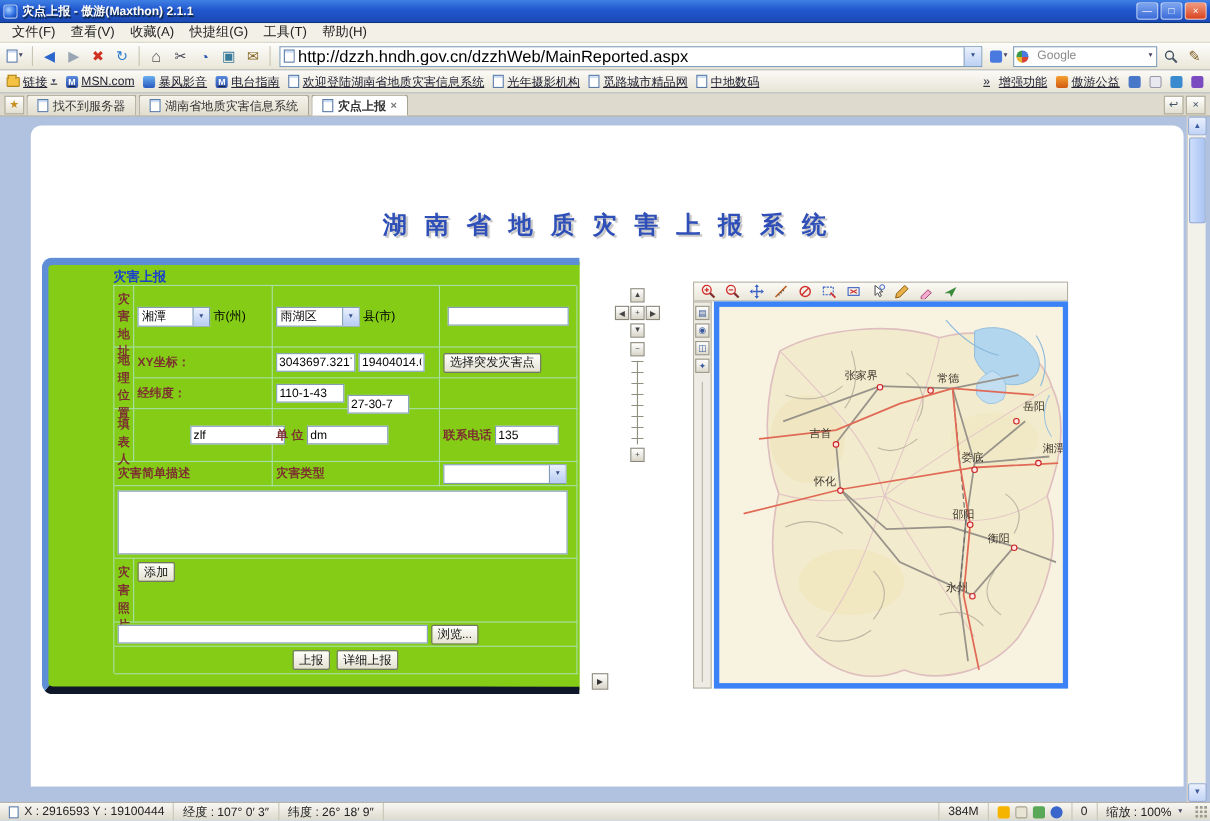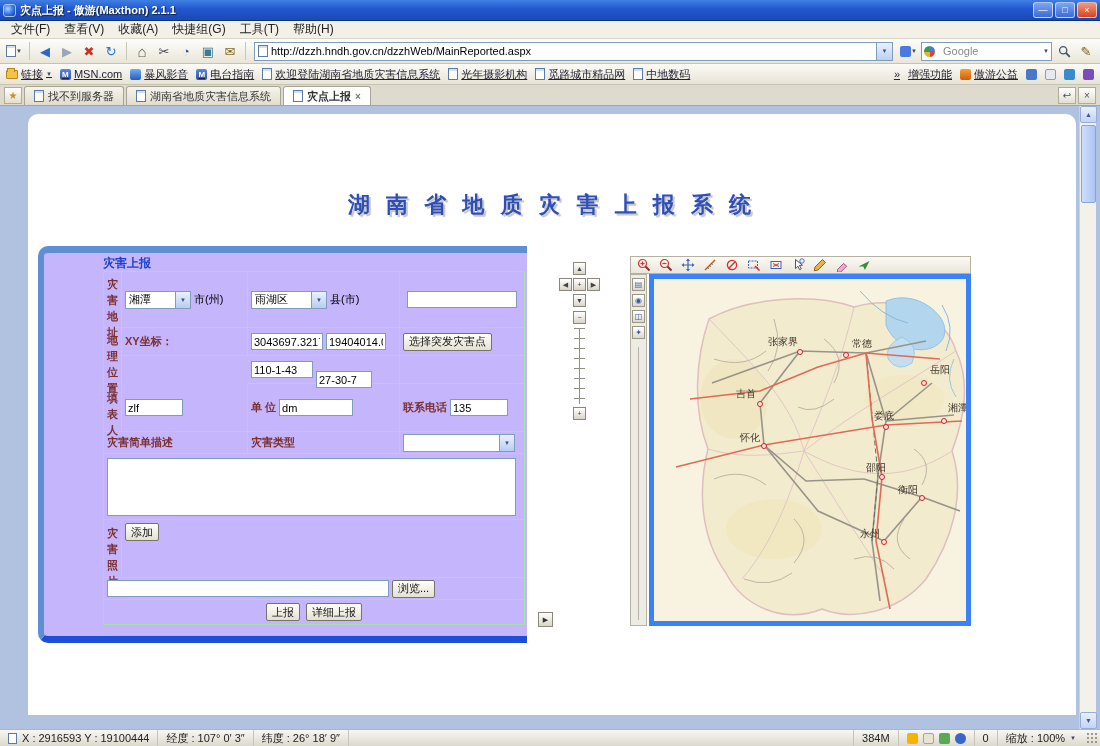--- a/index.html
+++ b/index.html
@@ -22,21 +22,21 @@
   .menu-item{padding:1px 7px;}
 
   .toolbar{position:absolute;left:0;top:39px;width:1100px;height:25px;display:flex;align-items:center;gap:2px;
     padding:0 4px;background:linear-gradient(#fdfdfb,#e9e6d8);border-bottom:1px solid #c6c3b1;}
   .tbtn{height:20px;min-width:20px;border:1px solid transparent;background:transparent;display:flex;
     align-items:center;justify-content:center;font-size:13px;color:#345;padding:0 1px;}
   .tsep{width:1px;height:18px;background:#c8c5b3;margin:0 3px;}
   .mini-arrow{font-size:6px;color:#446;}
   .pgico{width:10px;height:12px;background:#fff;border:1px solid #5a7aa8;box-shadow:inset 0 2px 0 #cfe0f4;}
   .addrbox{flex:1;display:flex;align-items:center;height:19px;background:#fff;border:1px solid #7f9db9;margin:0 3px;}
-  .addr-input{flex:1;border:none;outline:none;font-size:11px;padding:0 3px;height:15px;}
+  .addr-input{flex:1;border:none;outline:none;font-size:15px;padding:0 3px;height:15px;}
   .dropbox{width:16px;height:17px;border-left:1px solid #7f9db9;background:linear-gradient(#eaf1fd,#bcd0f4);
     display:flex;align-items:center;justify-content:center;font-size:6px;color:#35508a;}
   .searchbox{width:131px;display:flex;align-items:center;height:19px;background:#fff;border:1px solid #7f9db9;gap:8px;padding:0 2px;}
   .g-ico{width:11px;height:11px;border-radius:50%;background:conic-gradient(#4a7ae0 0 25%,#d84438 0 50%,#e8b430 0 75%,#3a9a48 0);}
   .search-text{flex:1;color:#888;}
 
   .linksbar{position:absolute;left:0;top:64px;width:1100px;height:21px;display:flex;align-items:center;gap:8px;
     padding:0 6px;background:linear-gradient(#fbfaf6,#e7e4d6);border-bottom:1px solid #c6c3b1;color:#223;text-decoration:underline;}
   .lnk{display:flex;align-items:center;gap:3px;white-space:nowrap;}
   .fold{width:12px;height:9px;background:#f6c244;border:1px solid #b08820;border-radius:1px;position:relative;}
@@ -55,22 +55,22 @@
   .tab.active{background:#fff;font-weight:bold;}
   .tab-close{color:#777;font-size:10px;}
 
   
   .viewport{position:absolute;left:0;top:106px;width:1100px;height:623px;background:#b1c2e1;}
   .page{position:absolute;left:28px;top:8px;width:1048px;height:601px;background:#fff;border-radius:10px 10px 0 0;}
   .pagetitle{position:absolute;left:0;top:76px;width:100%;text-align:center;font-size:22px;font-weight:bold;
     color:#2f4fb8;letter-spacing:5px;text-shadow:2px 2px 1px #c4c4c4;}
 
   
-  .formwrap{position:absolute;left:10px;top:132px;width:489px;height:397px;background:#c4b5fd;
-    border-left:6px solid #5e8fd6;border-top:7px solid #5e8fd6;border-bottom:7px solid #1d4ed8;border-radius:10px 0 0 10px;}
+  .formwrap{position:absolute;left:10px;top:120px;width:489px;height:397px;background:#84cc16;
+    border-left:6px solid #5e8fd6;border-top:7px solid #5e8fd6;border-bottom:7px solid #0f172a;border-radius:10px 0 0 10px;}
   .fhead{position:absolute;left:59px;top:2px;font-size:12px;font-weight:bold;color:#1a41cc;}
   .ftable{position:absolute;left:59px;top:18px;width:421px;height:353px;border-top:1px solid #a9e0a9;border-left:1px solid #a9e0a9;}
   .cell{position:absolute;border-right:1px solid #a9e0a9;border-bottom:1px solid #a9e0a9;display:flex;
     align-items:center;gap:3px;padding:0 3px;font-size:11px;color:#000;}
   .vlab{display:block;text-align:center;word-break:break-all;line-height:16px;font-weight:bold;color:#7c3030;padding:4px 0 0;}
   .flab{font-weight:bold;color:#7c3030;white-space:nowrap;}
   .sel{display:inline-flex;align-items:center;height:18px;background:#fff;border:1px solid #7f9db9;}
   .sel-text{padding:0 3px;overflow:hidden;white-space:nowrap;flex:1;}
   .sel-arrow{width:15px;height:16px;background:linear-gradient(#eaf1fd,#b8ccf2);border-left:1px solid #7f9db9;
     color:#35508a;font-size:6px;display:flex;align-items:center;justify-content:center;}
@@ -279,29 +279,32 @@
         <div class="cell" style="left:18px;top:56px;width:126px;height:28px">
           <span class="flab">XY坐标：</span>
         </div>
         <div class="cell" style="left:144px;top:56px;width:152px;height:28px">
           <input class="tin" style="width: 72px;" value="3043697.3217">
           <input class="tin" style="width: 60px;" value="19404014.00">
         </div>
         <div class="cell" style="left:296px;top:56px;width:125px;height:28px">
           <button class="xpbtn">选择突发灾害点</button>
         </div>
+        <div class="cell" style="left:18px;top:84px;width:126px;height:28px">
+          <span class="flab">经纬度：</span>
+        </div>
         <div class="cell" style="left:144px;top:84px;width:152px;height:28px">
           <input class="tin" style="width: 62px;" value="110-1-43">
           <input class="tin" style="width: 56px; margin-top: 20px;" value="27-30-7">
         </div>
         <div class="cell" style="left:296px;top:84px;width:125px;height:28px"></div>
 
         <div class="cell vlab" style="left:0;top:112px;width:18px;height:48px;padding-top:6px">填表人</div>
         <div class="cell" style="left:18px;top:112px;width:126px;height:48px">
-          <input class="tin" style="width: 58px;" value="zlf">
+          <input class="tin" style="width: 86px; margin-left: 48px;" value="zlf">
         </div>
         <div class="cell" style="left:144px;top:112px;width:152px;height:48px">
           <span class="flab">单 位</span>
           <input class="tin" style="width: 74px;" value="dm">
         </div>
         <div class="cell" style="left:296px;top:112px;width:125px;height:48px">
           <span class="flab">联系电话</span>
           <input class="tin" style="width: 58px;" value="135">
         </div>
 

